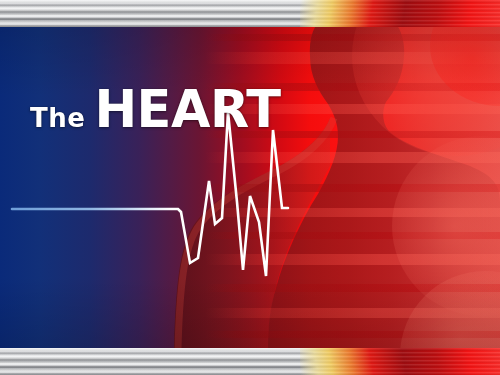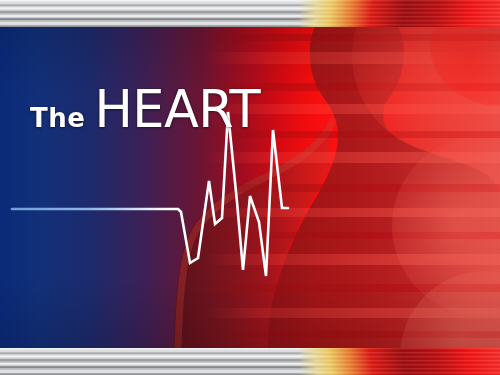--- a/index.html
+++ b/index.html
@@ -119,21 +119,21 @@
     font-family: "DejaVu Sans", sans-serif;
     font-size: 26px;
     font-weight: bold;
     letter-spacing: 0.5px;
     vertical-align: baseline;
     text-align: right;
   }
   .title-big {
     font-family: "DejaVu Sans", sans-serif;
     font-size: 51px;
-    font-weight: normal;
+    font-weight: bold;
     letter-spacing: -0.5px;
     margin-left: 9px;
     vertical-align: baseline;
   }
 
   
   .footer {
     position: absolute;
     right: 12px;
     bottom: 36px;

